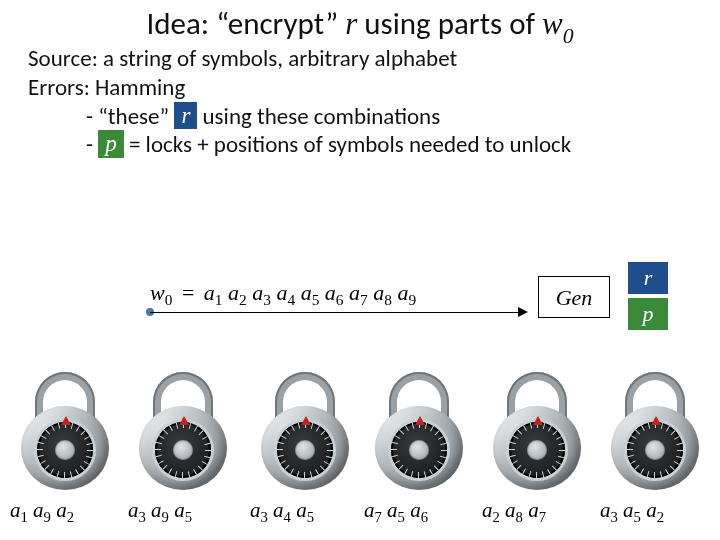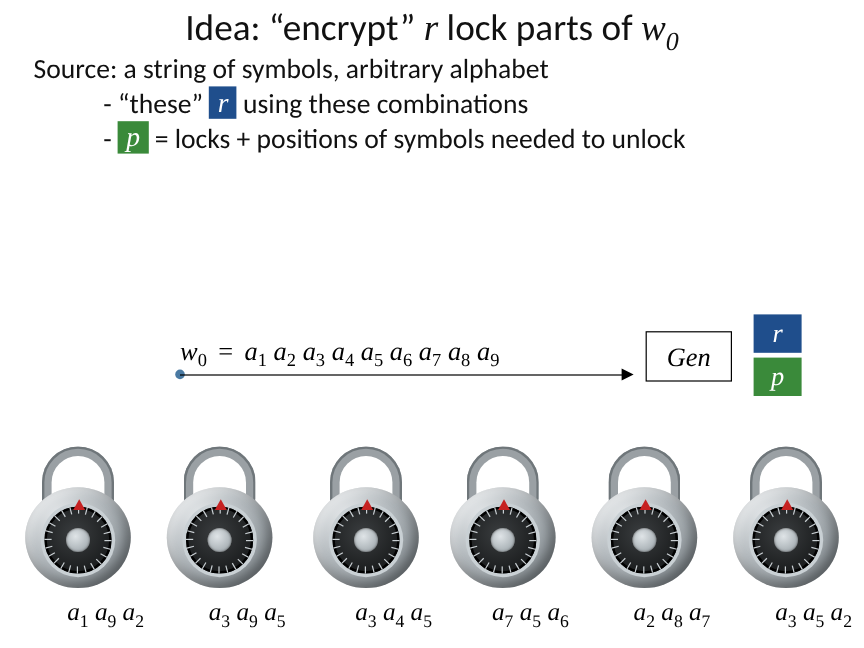--- a/index.html
+++ b/index.html
@@ -104,21 +104,21 @@
   .rp-stack .cell.p { background: #3a8a3a; }
 
   .locks-row {
     position: absolute;
     left: 0; top: 372px; width: 720px; height: 160px;
   }
   .lock-slot {
     position: absolute;
     width: 110px;
     top: 0;
-    text-align: right;
+    text-align: left;
   }
   .lock-slot .caption {
     margin-top: 6px;
     font-family: "Times New Roman", serif;
     font-style: italic;
     font-size: 21px;
     white-space: nowrap;
   }
   .caption .sub1 { font-size: 0.7em; vertical-align: sub; font-style: normal; }
 
@@ -176,25 +176,26 @@
   }
   .ticks span{
     position:absolute; left:50%; top:0; width:1px; height:6px; background:#c9cfd3;
     transform-origin: 0 28px;
   }
 </style>
 </head>
 <body>
 
 <div class="title">
-  <span>Idea: “encrypt” </span><span class="ital">r</span><span> lock parts of </span><span class="ital">w</span><span class="ital sub0">0</span>
+  <span>Idea: “encrypt” </span><span class="ital">r</span><span> using parts of </span><span class="ital">w</span><span class="ital sub0">0</span>
 </div>
 
 <div class="desc">
   <span class="row">Source: a string of symbols, arbitrary alphabet</span>
+  <span class="row">Errors: Hamming</span>
   <span class="row">
     <span class="indent"></span><span>- “these” </span><span class="box-r">r</span><span> using these combinations</span>
   </span>
   <span class="row">
     <span class="indent"></span><span>- </span><span class="box-p">p</span><span> = locks + positions of symbols needed to unlock</span>
   </span>
 </div>
 
 <div class="w-eq">
   <span>w</span><span class="sub1">0</span>

